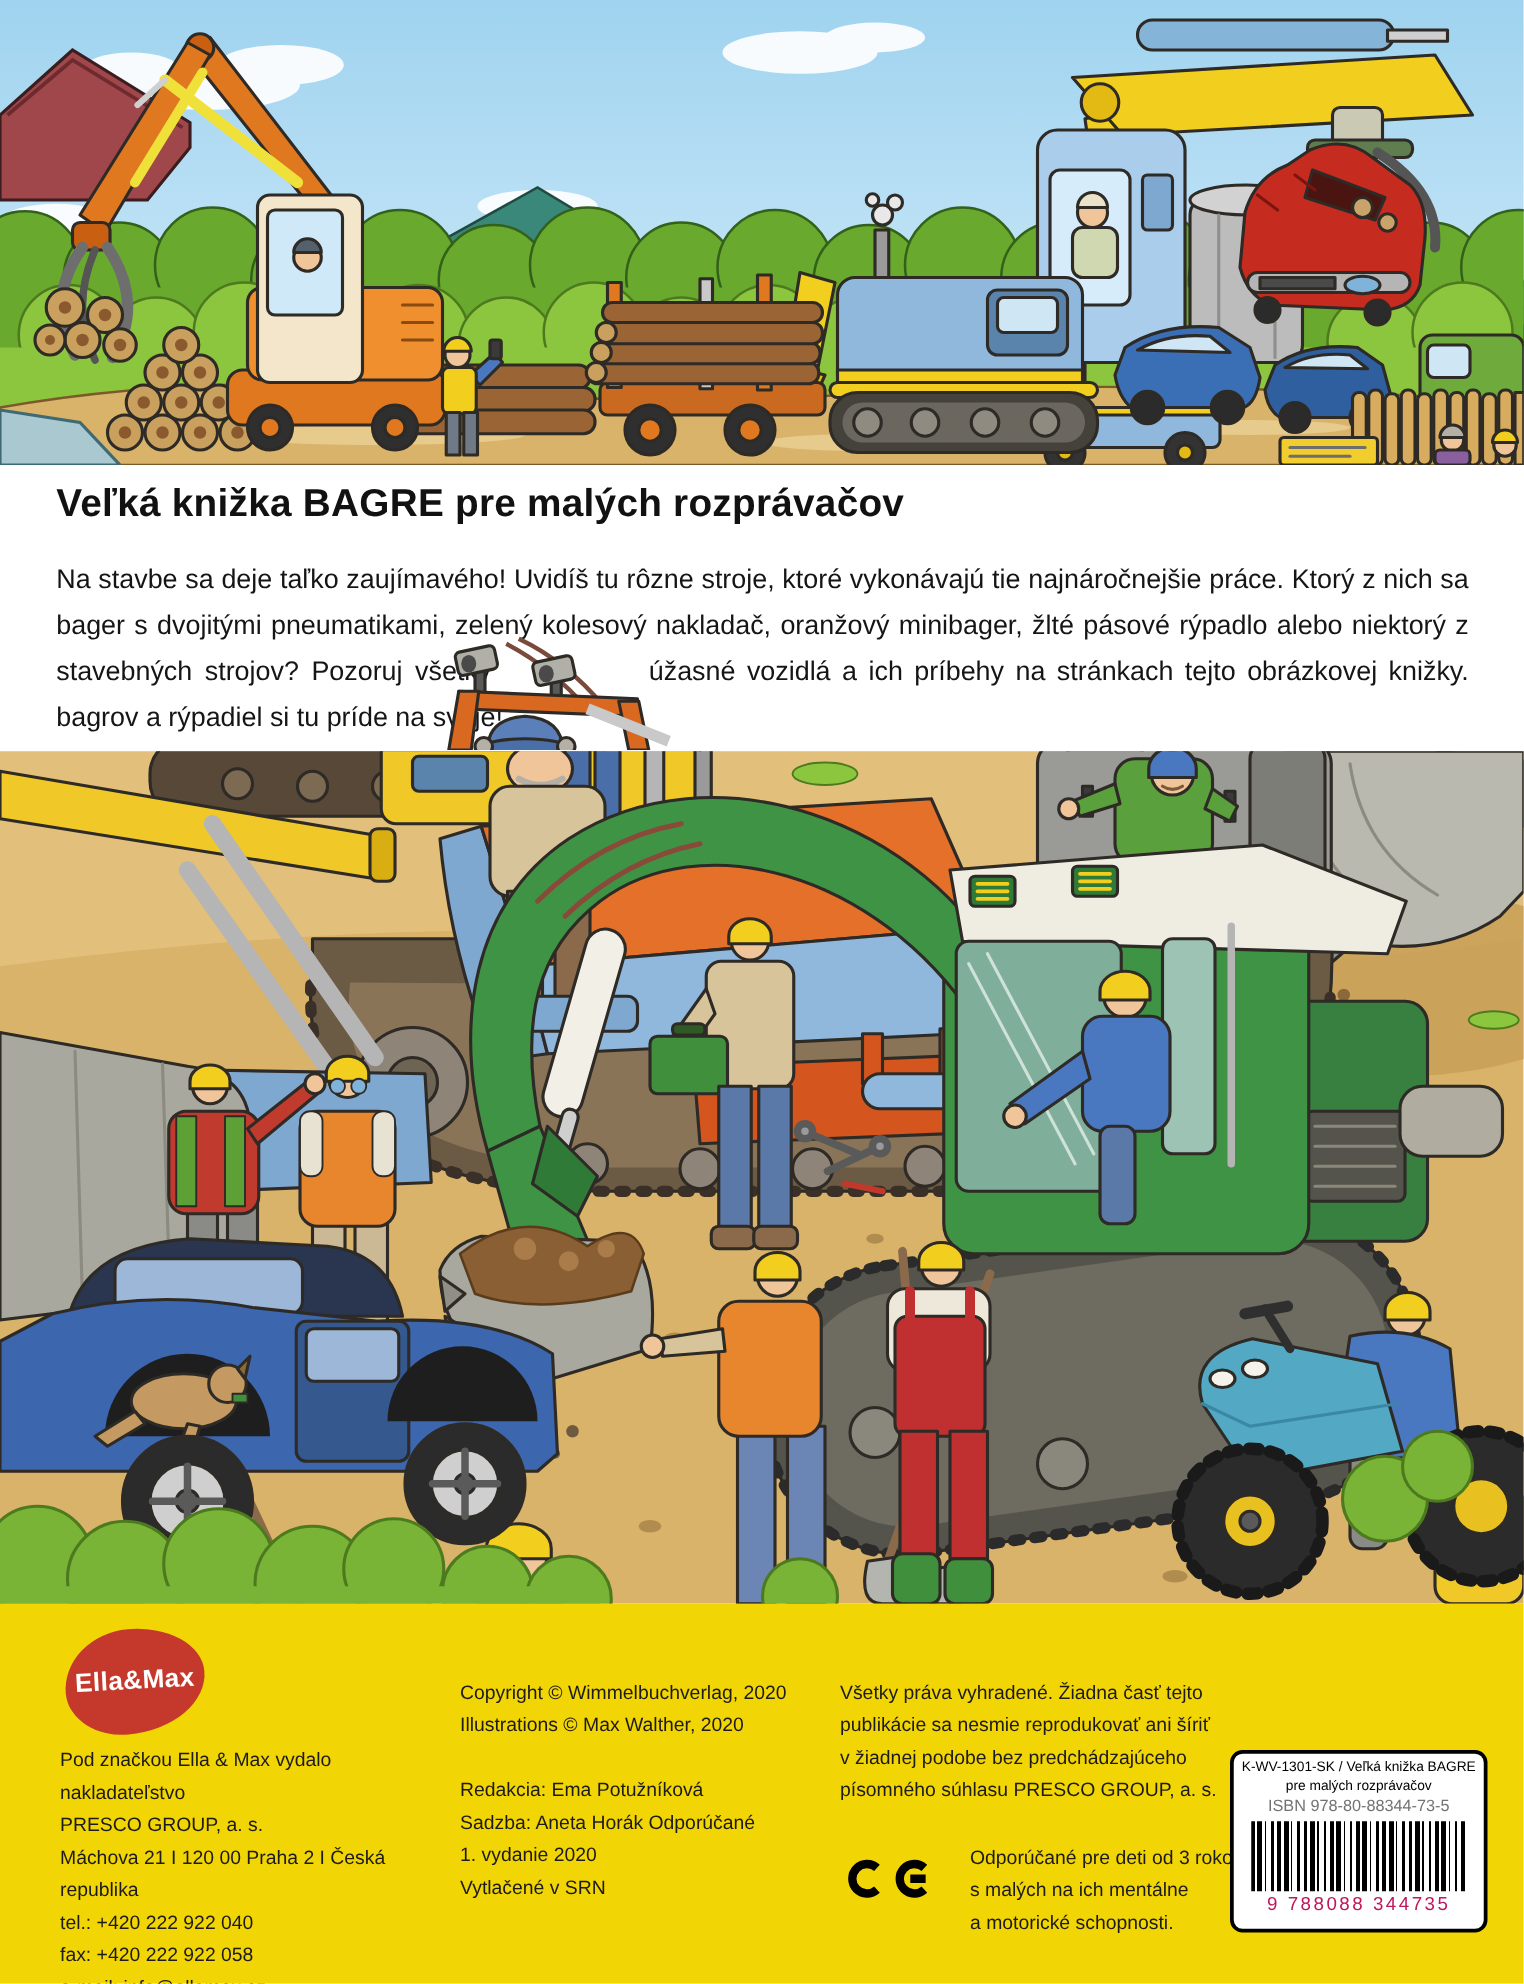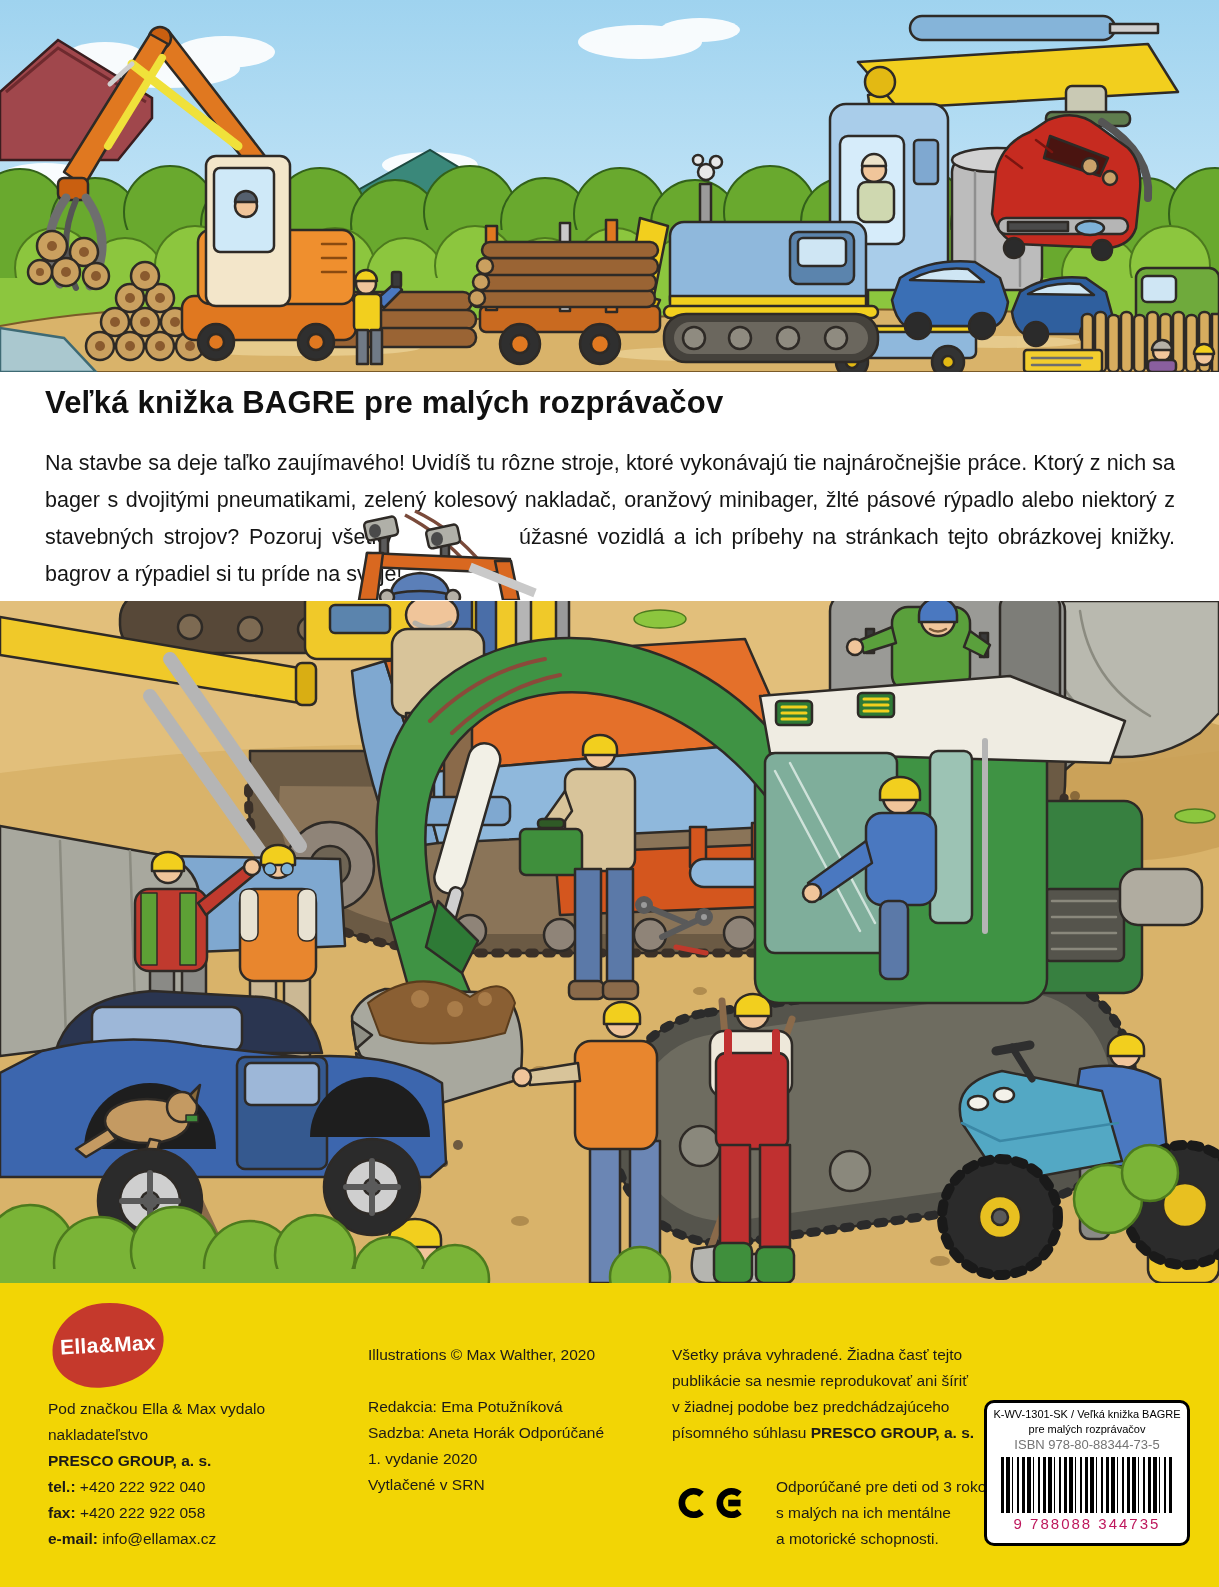--- a/index.html
+++ b/index.html
@@ -18,21 +18,21 @@
   .book-title{left:45px;top:385px;width:1100px;font-size:31px;font-weight:bold;color:#111;letter-spacing:.2px}
   .blurb-line{color:#151515;font-size:21.5px;line-height:29px;height:30px;text-align:justify;text-align-last:justify;overflow:hidden}
   .blurb-left{text-align:left;text-align-last:left}
   
   .footer{left:0;top:1283px;width:1219px;height:304px;background:var(--footer_background);color:var(--text_dark)}
   .logo-blob{left:52px;top:20px;width:112px;height:84px;background:var(--logo_red);
     border-radius:48% 52% 58% 42% / 56% 46% 54% 44%;transform:rotate(-5deg);
     display:flex;align-items:center;justify-content:center}
   .logo-blob span{color:#fff;font-weight:bold;font-size:21px;transform:rotate(2deg);letter-spacing:.3px}
   .fcol{font-size:15.5px;line-height:26px}
-  .fcol b{font-weight:bold}
+  .fcol b{font-weight:normal}
   .col-pub{left:48px;top:113px;width:320px}
   .col-credits{left:368px;top:59px;width:300px}
   .col-rights{left:672px;top:59px;width:310px}
   .ce-row{left:678px;top:191px;display:flex;gap:16px;align-items:flex-start}
   .ce-text{font-size:15.5px;line-height:26px}
   .barcode-box{left:984px;top:117px;width:206px;height:146px;background:#fff;border:3px solid #000;border-radius:10px;padding-top:4px;text-align:center}
   .bc-line{font-size:11px;line-height:14.5px;color:#000}
   .bc-isbn{font-size:13px;line-height:18px;color:#737373}
   .bc-bars{margin:3px 14px 0 14px;height:56px;
     background:repeating-linear-gradient(90deg,#000 0 3px,#fff 3px 5px,#000 5px 9px,#fff 9px 11px,#000 11px 12px,#fff 12px 16px,#000 16px 18px,#fff 18px 21px)}
@@ -696,27 +696,29 @@
   </svg>
 
   <div class="abs footer">
     <div class="abs logo-blob">
       <span>Ella&amp;Max</span>
     </div>
 
     <div class="abs fcol col-pub">
       <div>Pod značkou Ella &amp; Max vydalo nakladateľstvo</div>
       <div><b>PRESCO GROUP, a. s.</b></div>
+      <div>Máchova 21 I 120 00 Praha 2 I Česká republika</div>
       <div><b>tel.:</b><span> +420 222 922 040</span></div>
       <div><b>fax:</b><span> +420 222 922 058</span></div>
       <div><b>e-mail:</b><span> info@ellamax.cz</span></div>
 
     </div>
 
     <div class="abs fcol col-credits">
+      <div>Copyright © Wimmelbuchverlag, 2020</div>
       <div>Illustrations © Max Walther, 2020</div>
       <div style="height:26px"></div>
       <div>Redakcia: Ema Potužníková</div>
       <div>Sadzba: Aneta Horák Odporúčané</div>
       <div>1. vydanie 2020</div>
       <div>Vytlačené v SRN</div>
     </div>
 
     <div class="abs fcol col-rights">
       <div>Všetky práva vyhradené. Žiadna časť tejto</div>

